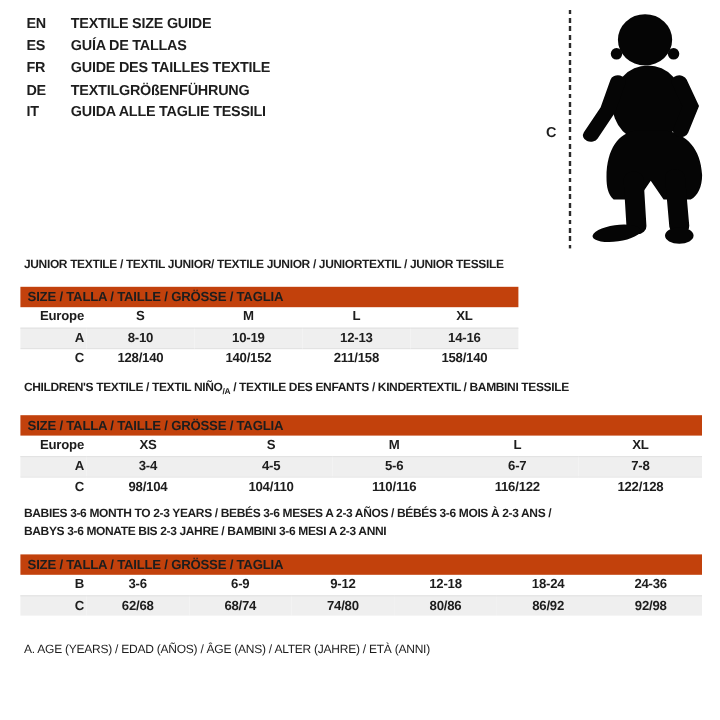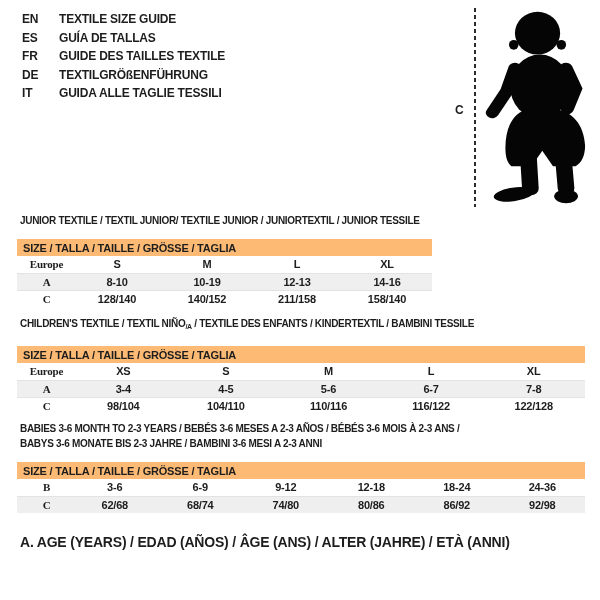--- a/index.html
+++ b/index.html
@@ -44,34 +44,34 @@
     position: absolute; left: 17px;
     border-collapse: collapse; table-layout: fixed;
     font-size: 11px; font-weight: bold; letter-spacing: -0.2px;
   }
   .t-junior { width: 415px; top: 239px; }
   .t-children { width: 568px; top: 346px; }
   .t-babies { width: 568px; top: 462px; }
   col.label-col { width: 55px; }
 
   th.size-bar {
-    background: #fdba74; text-align: left;
+    background: #c2410c; text-align: left;
     font-size: 11px; font-weight: bold;
     height: 17px; padding: 1px 0 1px 6px;
   }
   td { height: 17px; text-align: center; padding: 0 2px; }
-  td.row-label { text-align: center; padding-left: 6px; font-family: Liberation Serif, serif; }
+  td.row-label { text-align: right; padding-left: 6px; }
   tbody tr { border-top: 1px solid #e3e3e3; }
   tbody tr:first-child { border-top: none; }
   tr.alt { background: #efefef; }
 
   
   .notes {
     position: absolute; left: 20px; top: 533px;
-    font-size: 14px; font-weight: bold; line-height: 18px;
+    font-size: 10px; font-weight: normal; line-height: 18px;
     letter-spacing: -0.2px; white-space: nowrap;
   }
 </style>
 </head>
 <body>
 
 <div class="lang-list">
   <span>EN</span>
   <span>TEXTILE SIZE GUIDE</span>
   <span>ES</span>

